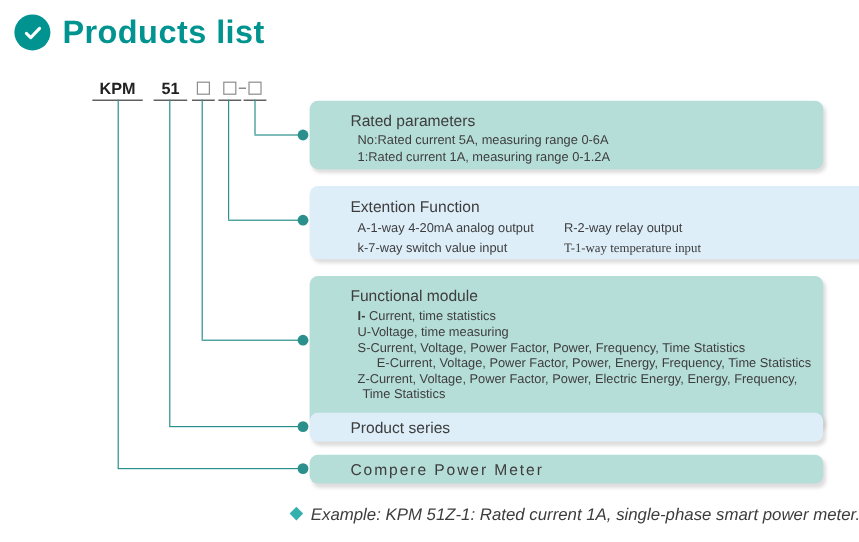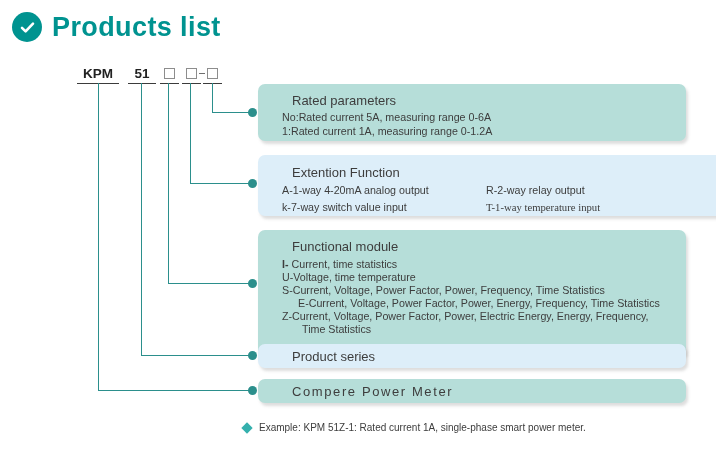--- a/index.html
+++ b/index.html
@@ -34,33 +34,33 @@
   .node-dot{position:absolute;width:9px;height:9px;border-radius:50%;
     background:#2b8f8c;}
 
   
   .box{position:absolute;border-radius:7px;box-sizing:border-box;
     box-shadow:2px 3px 3px rgba(150,150,150,.32);}
   .box.teal{background:#b6ded9;}
   .box.blue{background:#ddeef9;}
   .box-title{position:absolute;left:34px;font-size:13px;color:#3d3d3d;
     line-height:15px;white-space:nowrap;}
-  .box-line{position:absolute;left:24px;font-size:10.7px;color:#3d3d3d;
+  .box-line{position:absolute;left:40px;font-size:10.7px;color:#3d3d3d;
     line-height:13px;white-space:nowrap;}
   .box-line.indent{left:44px;}
   .box-line b{font-weight:bold;}
   .bar-label{position:absolute;left:34px;font-size:13px;color:#3d3d3d;
     line-height:15px;white-space:nowrap;}
   .bar-label.spaced{letter-spacing:1.6px;}
-  .col2{left:228px;}
+  .col2{left:212px;}
 
   
   .footer{position:absolute;left:243px;top:421px;display:flex;align-items:center;gap:8px;}
   .diamond{width:8px;height:8px;background:#34b0ad;transform:rotate(45deg);flex:0 0 auto;}
-  .footer-text{font-size:10px;color:#3d3d3d;line-height:14px;white-space:nowrap;}
+  .footer-text{font-size:14px;color:#3d3d3d;line-height:14px;white-space:nowrap;font-style:italic;}
 </style>
 </head>
 <body>
 
 <div class="stage">
 
   <div class="title-row">
     <span class="check-circle">
       <svg width="19" height="19" viewBox="0 0 19 19" aria-hidden="true">
         <path d="M4 9.8 L7.6 13.4 L15 5.6" fill="none" stroke="#ffffff" stroke-width="2.6" stroke-linecap="round" stroke-linejoin="round"></path>
@@ -120,21 +120,21 @@
     <div class="box-line" style="top:46px;">k-7-way switch value input</div>
     <div class="box-line col2" style="top:29px;">R-2-way relay output</div>
     <div class="box-line col2" style="top:46px;font-family:Liberation Serif, serif;">T-1-way temperature input</div>
   </div>
 
   <div class="box teal" style="left:258px;top:230px;width:428px;height:127px;text-align:center;">
     <div class="box-title" style="top:9px;">Functional module</div>
     <div class="box-line" style="top:28px;">
       <b>I-</b><span> Current, time statistics</span>
     </div>
-    <div class="box-line" style="top:41px;">U-Voltage, time temperature</div>
+    <div class="box-line" style="top:41px;">U-Voltage, time measuring</div>
     <div class="box-line" style="top:54px;">S-Current, Voltage, Power Factor, Power, Frequency, Time Statistics</div>
     <div class="box-line" style="top:67px;margin-left:16px;">E-Current, Voltage, Power Factor, Power, Energy, Frequency, Time Statistics</div>
     <div class="box-line" style="top:80px;">Z-Current, Voltage, Power Factor, Power, Electric Energy, Energy, Frequency,</div>
     <div class="box-line indent" style="top:93px;">Time Statistics</div>
   </div>
 
   <div class="box teal" style="left:258px;top:379px;width:428px;height:24px;">
     <div class="bar-label spaced" style="top:5px;">Compere  Power  Meter</div>
   </div>
 

